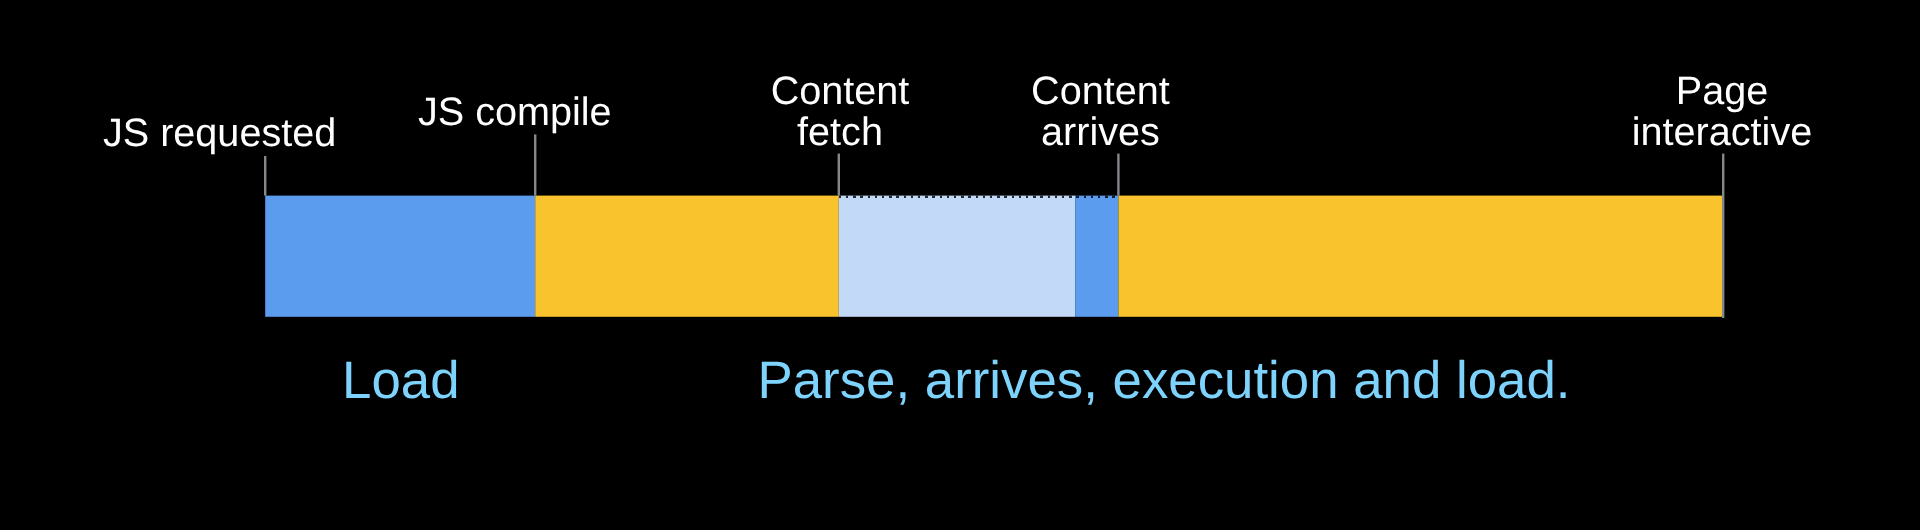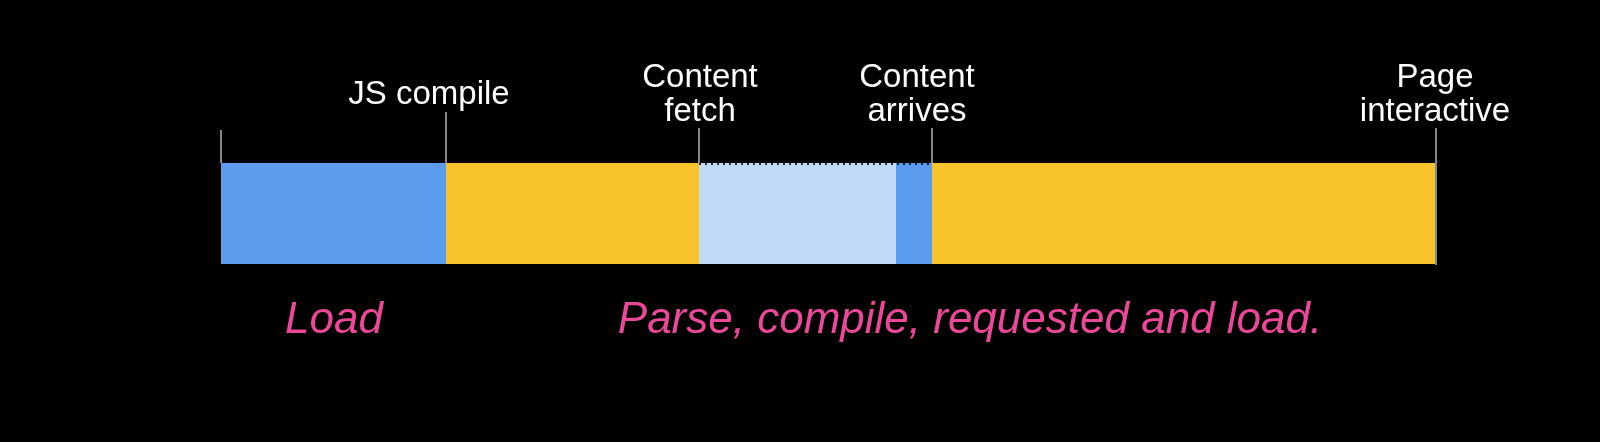--- a/index.html
+++ b/index.html
@@ -56,32 +56,32 @@
     background: repeating-linear-gradient(to right,
       rgba(0,0,0,0.8) 0px, rgba(0,0,0,0.8) 2px,
       rgba(0,0,0,0) 2px, rgba(0,0,0,0) 6px);
   }
 
   
   .caption {
     position: absolute;
     top: 294px;
     transform: translateX(-50%);
-    color: #ec4899;
+    color: #7dd3fc;
     font-size: 44px;
     line-height: 48px;
     white-space: nowrap;
-    font-style: italic;
   }
 </style>
 </head>
 <body>
 
 <div class="stage">
 
+  <div class="ms-label" style="left:183px; top:94px">JS requested</div>
   <div class="ms-label" style="left:429px; top:76px">JS compile</div>
   <div class="ms-label" style="left:700px; top:59px">Content
 fetch</div>
   <div class="ms-label" style="left:917px; top:59px">Content
 arrives</div>
   <div class="ms-label" style="left:1435px; top:59px">Page
 interactive</div>
 
   <div class="tick" style="left:220px; top:130px; height:33px"></div>
   <div class="tick" style="left:445px; top:112px; height:51px"></div>
@@ -92,15 +92,15 @@
   <div class="bar">
     <div class="seg" style="width: 225px; background: rgb(92, 156, 239);"></div>
     <div class="seg" style="width: 253px; background: rgb(249, 195, 45);"></div>
     <div class="seg" style="width: 197px; background: rgb(194, 217, 247);"></div>
     <div class="seg" style="width: 36px; background: rgb(92, 156, 239);"></div>
     <div class="seg" style="width: 503px; background: rgb(249, 195, 45);"></div>
     <div class="dotted-edge"></div>
   </div>
 
   <div class="caption" style="left:334px">Load</div>
-  <div class="caption" style="left:970px">Parse, compile, requested and load.</div>
+  <div class="caption" style="left:970px">Parse, arrives, execution and load.</div>
 
 </div>
 
 </body></html>

